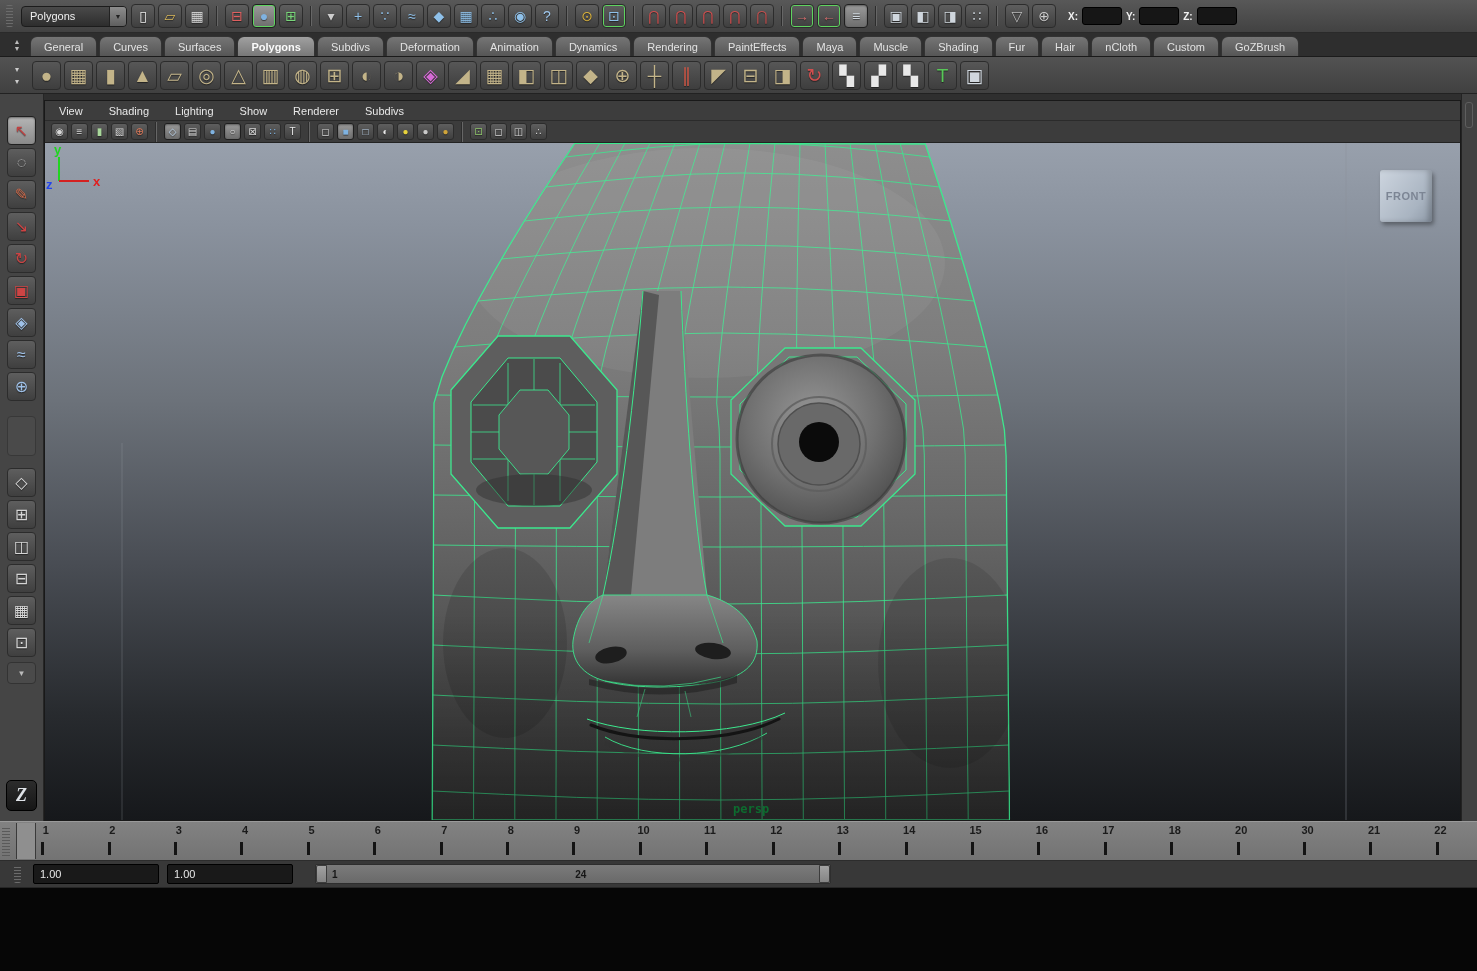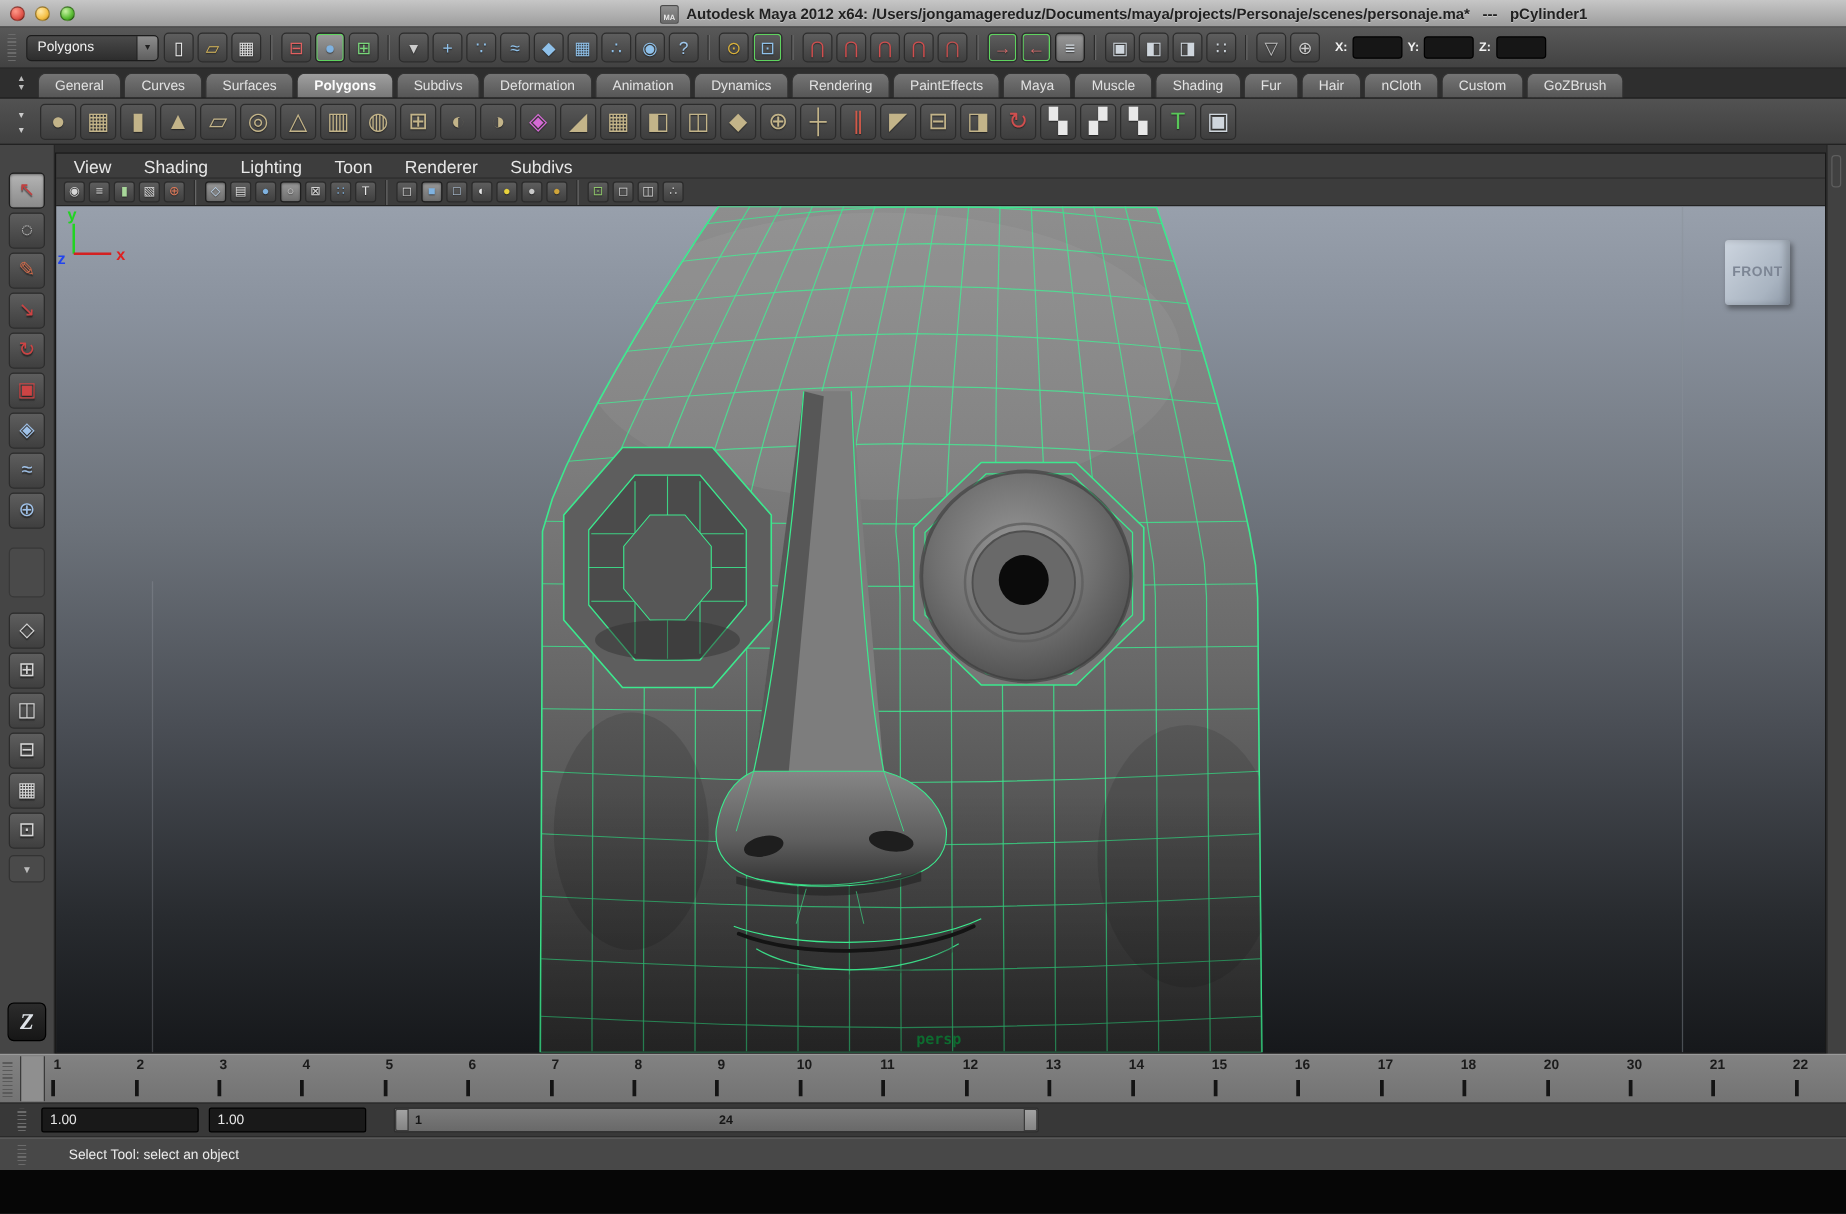--- a/index.html
+++ b/index.html
@@ -65,21 +65,21 @@
   .layout-dd { width:29px; height:22px; margin-top:2px; border:1px solid #333; border-radius:4px; background:#4a4a4a;
                color:#bbb; font-size:8px; display:flex; align-items:center; justify-content:center; }
   .goz { margin-top:auto; margin-bottom:10px; width:31px; height:31px; border-radius:5px; background:linear-gradient(#2c2c2c,#161616);
          border:1px solid #000; color:#dfe3e8; font-size:18px; font-weight:bold; font-style:italic; font-family:"Liberation Serif",serif;
          display:flex; align-items:center; justify-content:center; }
 
   .viewport-col { flex:1; display:flex; flex-direction:column; padding-top:6px; }
   .panel { flex:1; display:flex; flex-direction:column; border:1px solid #191919; }
   .panel-menubar { height:20px; flex:0 0 20px; background:#3d3d3d; border-bottom:1px solid #2b2b2b;
                    display:flex; align-items:center; gap:26px; padding-left:14px; }
-  .panel-menu { color:#e8e8e8; font-size:14px; }
+  .panel-menu { color:#e8e8e8; font-size:11px; }
   .panel-iconbar { height:22px; flex:0 0 22px; background:#3c3c3c; border-bottom:1px solid #232323;
                    display:flex; align-items:center; gap:3px; padding-left:6px; }
   .panel-iconbar .icon { width:17px; height:17px; font-size:10px; border-radius:3px; }
   .canvas { position:relative; flex:1; overflow:hidden;
             background:linear-gradient(#98a0ac 0%, #8a929e 12%, #6c727a 38%, #494d54 62%, #282b2f 84%, #16181b 100%); }
   .canvas svg { position:absolute; left:0; top:0; }
   .viewcube { position:absolute; top:27px; right:28px; width:52px; height:52px; border-radius:3px;
               background:linear-gradient(128deg,#cdd5df,#a9b4c1 70%,#8d98a6); box-shadow:2px 3px 4px rgba(0,0,0,.35), inset -4px 0 5px rgba(0,0,0,.18);
               display:flex; align-items:center; justify-content:center; }
   .viewcube span { color:#7c8594; font-size:11px; font-weight:bold; letter-spacing:.5px; }
@@ -126,31 +126,20 @@
 
   
   .right-strip { width:16px; flex:0 0 16px; background:#414141; border-left:1px solid #232323; position:relative; }
   .right-strip .nub { position:absolute; top:8px; left:3px; width:8px; height:26px; border:1px solid #5e5e5e; border-radius:3px; }
 </style>
 </head>
 <body>
 
 <div id="app">
 
-  <div class="titlebar">
-    <div class="traffic">
-      <span class="tl red"></span>
-      <span class="tl yellow"></span>
-      <span class="tl green"></span>
-    </div>
-    <div class="title-wrap">
-      <span class="maya-doc-icon">MA</span>
-      <span class="title-text">Autodesk Maya 2012 x64: /Users/jongamagereduz/Documents/maya/projects/Personaje/scenes/personaje.ma*   ---   pCylinder1</span>
-    </div>
-  </div>
 
   <div class="toolbar">
     <div class="grip"></div>
     <div class="dropdown">
       <span class="dd-label">Polygons</span>
       <span class="dd-arrow">▼</span>
     </div>
     <div class="iconrow">
 
     <div class="icon" style="--c: #ececec;">
@@ -487,21 +476,21 @@
       <div class="goz">Z</div>
     </div>
 
     <div class="viewport-col">
       <div class="panel">
         <div class="panel-menubar">
 
         <span class="panel-menu"><span>View</span></span>
             <span class="panel-menu"><span>Shading</span></span>
             <span class="panel-menu"><span>Lighting</span></span>
-            <span class="panel-menu"><span>Toon</span></span>
+            <span class="panel-menu"><span>Show</span></span>
             <span class="panel-menu"><span>Renderer</span></span>
             <span class="panel-menu"><span>Subdivs</span></span>
           </div>
         <div class="panel-iconbar">
 
         <div class="icon" style="--c: #d6d6d6;">
               <span>◉</span>
             </div>
             <div class="icon" style="--c: #d6d6d6;">
               <span>≡</span>
@@ -822,19 +811,15 @@
     <div class="range-field">1.00</div>
     <div class="range-bar">
       <div class="range-handle left"></div>
       <span class="range-val">1</span>
       <span class="range-val" style="margin-left:auto">24</span>
       <div class="range-handle right"></div>
     </div>
   </div>
 
 
-  <div class="help-row">
-    <div class="grip"></div>
-    <span class="help-text">Select Tool: select an object</span>
-  </div>
 
   <div class="dock-strip"></div>
 </div>
 
 </body></html>

